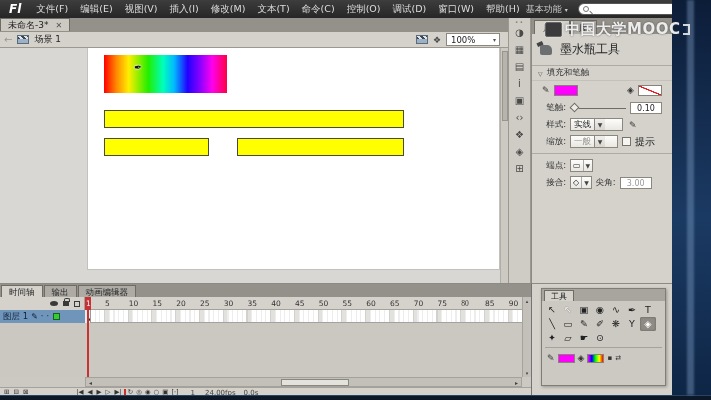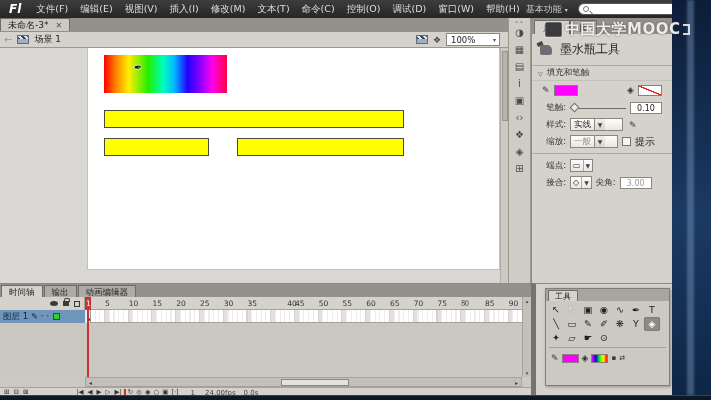--- a/index.html
+++ b/index.html
@@ -129,21 +129,21 @@
   .tstatus .grp{display:flex;align-items:center;gap:3px}
   .tstatus .lft{padding-left:4px;gap:4px}
   .tstatus .pb{margin-left:48px;gap:4px}
   .tb{font-size:6.5px;line-height:9px}
   .redmark{width:2px;height:7px;background:#c83232;margin:0 2px}
   .stat-num{margin-left:12px;color:#444}
   .stat-fps{margin-left:10px;color:#444}
   .stat-time{margin-left:8px;color:#444}
 
   
-  .brarea{position:absolute;left:531px;top:283px;width:141px;height:113px;background:#d5d2cc;border-left:5px solid #737373;border-top:1px solid #8d8a84}
+  .brarea{position:absolute;left:531px;top:283px;width:141px;height:113px;background:#d5d2cc;border-left:1px solid #737373;border-top:1px solid #8d8a84}
   .toolspanel{position:absolute;left:9px;top:4px;width:125px;height:98px;background:#ccc9c3;border:1px solid #807d77;box-shadow:1px 1px 3px rgba(0,0,0,.3)}
   .ttl{height:12px;background:#a8a59f;display:flex;align-items:flex-end}
   .ttl .ttab2{height:11px;background:#d5d2cc;border:1px solid #6f6c66;border-bottom:none;font-size:8px;line-height:11px;padding:0 6px;margin-left:2px}
   .tgrid{display:flex;flex-wrap:wrap;padding:2px 2px 0 2px}
   .tool{width:16px;height:14px;text-align:center;font-size:9.5px;line-height:14px;color:#222;border-radius:2px}
   .tool.active{background:#8e8b84;box-shadow:inset 0 0 2px #555;color:#fff}
   .tool.white{color:#fff;text-shadow:0 0 1px #333}
   .tsep{border-top:1px solid #a5a29c;margin:2px 3px}
   .tcolors{display:flex;align-items:center;gap:3px;padding:3px 5px}
   .chip{width:17px;height:9px;border:1px solid #85827c}
@@ -311,21 +311,21 @@
   <div class="thead">
     <div class="ruler" id="ruler">
         <span class="ruler-num first" style="left: 86px;">1</span>
         <span class="ruler-num" style="left: 105px;">5</span>
         <span class="ruler-num" style="left: 128.75px;">10</span>
         <span class="ruler-num" style="left: 152.5px;">15</span>
         <span class="ruler-num" style="left: 176.25px;">20</span>
         <span class="ruler-num" style="left: 200px;">25</span>
         <span class="ruler-num" style="left: 223.75px;">30</span>
         <span class="ruler-num" style="left: 247.5px;">35</span>
-        <span class="ruler-num" style="left: 271.25px; margin-left: 16px;">40</span>
+        <span class="ruler-num" style="left: 271.25px;">40</span>
         <span class="ruler-num" style="left: 295px;">45</span>
         <span class="ruler-num" style="left: 318.75px;">50</span>
         <span class="ruler-num" style="left: 342.5px;">55</span>
         <span class="ruler-num" style="left: 366.25px;">60</span>
         <span class="ruler-num" style="left: 390px;">65</span>
         <span class="ruler-num" style="left: 413.75px;">70</span>
         <span class="ruler-num" style="left: 437.5px;">75</span>
         <span class="ruler-num" style="left: 461.25px; font-family: Liberation Serif, serif;">80</span>
         <span class="ruler-num" style="left: 485px;">85</span>
         <span class="ruler-num" style="left: 508.75px;">90</span>

